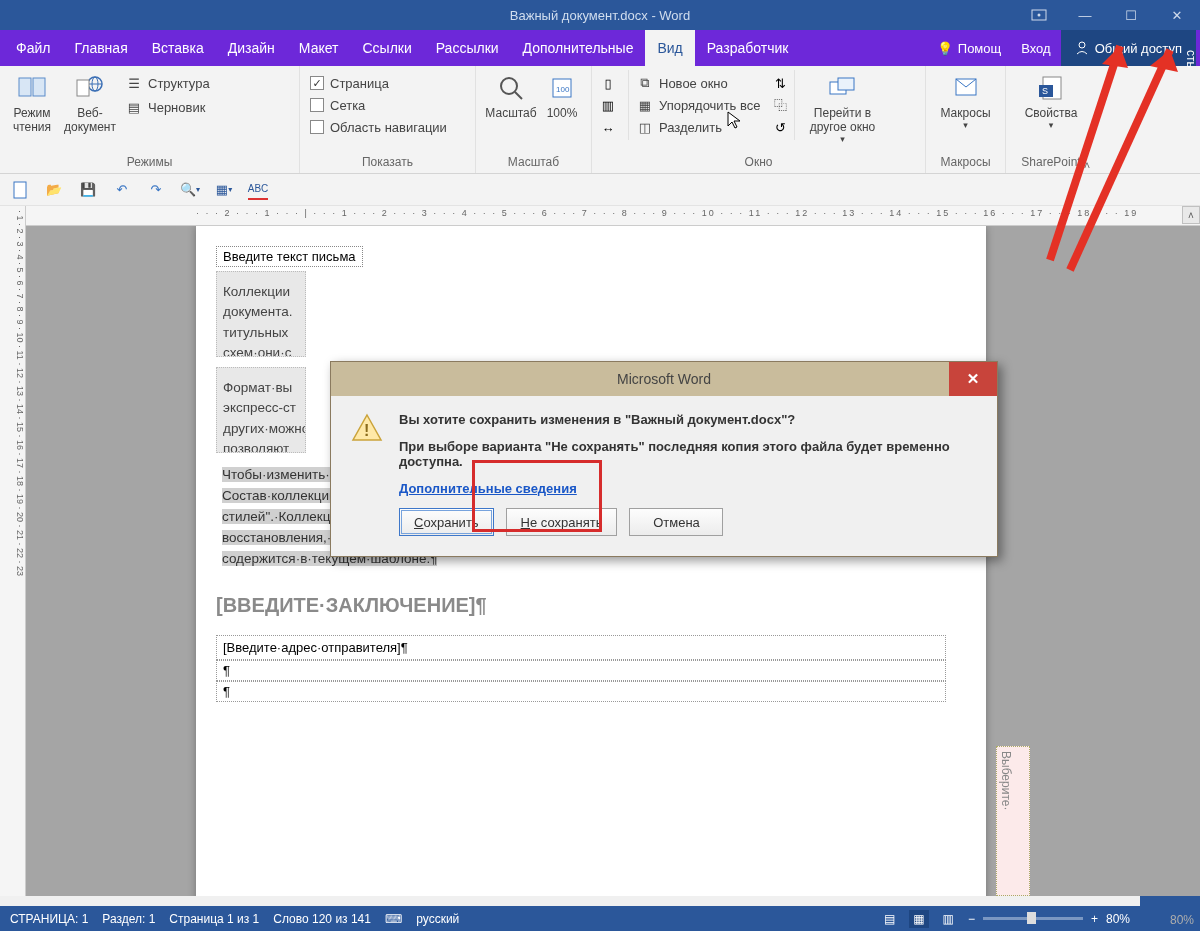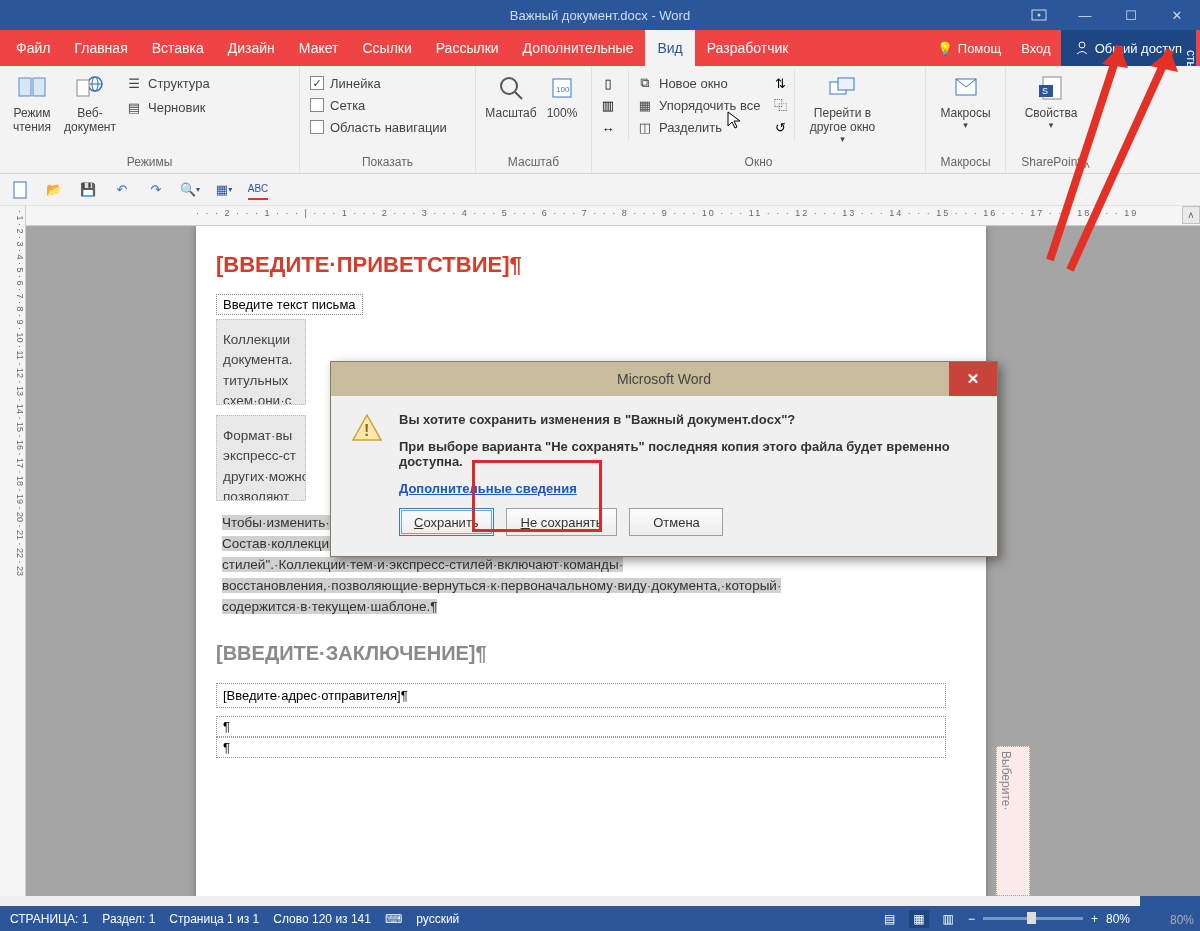--- a/index.html
+++ b/index.html
@@ -3,21 +3,21 @@
 <meta charset="utf-8">
 <style>
 * { box-sizing: border-box; margin: 0; padding: 0; font-family: "Segoe UI", Tahoma, sans-serif; }
 body { width: 1200px; height: 931px; background: #f0f0f0; position: relative; overflow: hidden; font-size: 13px; }
 
 .titlebar { background: #2b579a; height: 30px; display: flex; align-items: center; color: #fff; position: relative; }
 .titlebar .title { position: absolute; left: 0; right: 0; text-align: center; font-size: 13px; color: #d0ddee; }
 .winctrls { margin-left: auto; display: flex; }
 .winctrls div { width: 46px; height: 30px; display: flex; align-items: center; justify-content: center; color: #cfdaeb; }
 
-.menubar { background: #ef4444; height: 36px; display: flex; align-items: flex-end; padding: 0 4px; color: #fff; }
+.menubar { background: #6d28d9; height: 36px; display: flex; align-items: flex-end; padding: 0 4px; color: #fff; }
 .menutab { padding: 0 12px; height: 36px; display: flex; align-items: center; font-size: 14px; cursor: pointer; }
 .menutab.active { background: #f3f3f3; color: #2b579a; }
 .menuspacer { flex: 1; }
 .menu-right { display: flex; align-items: center; }
 .menu-right .item { padding: 0 10px; display: flex; align-items: center; gap: 4px; }
 .share { background: #1e4682; height: 36px; padding: 0 14px; display: flex; align-items: center; gap: 6px; }
 
 .ribbon { background: #f3f3f3; height: 108px; border-bottom: 1px solid #d4d4d4; display: flex; }
 .group { border-right: 1px solid #e1e1e1; padding: 4px 6px 2px 6px; display: flex; flex-direction: column; position: relative; }
 .group-body { flex: 1; display: flex; align-items: flex-start; }
@@ -166,21 +166,21 @@
       </div>
     </div>
     <div class="group-label">Режимы</div>
   </div>
 
   <div class="group" style="width:176px">
     <div class="group-body">
         <div style="display:flex;flex-direction:column;padding:2px 4px">
       <label class="chkrow">
             <span class="chk">✓</span>
-            <span>Линейка</span>
+            <span>Страница</span>
           </label>
       <label class="chkrow">
             <span class="chk"></span>
             <span>Сетка</span>
           </label>
       <label class="chkrow">
             <span class="chk"></span>
             <span>Область навигации</span>
           </label>
     </div>
@@ -304,33 +304,32 @@
   <div class="q" style="font-size:10px;border-bottom:2px solid #d33">ABC</div>
 </div>
 
 <div class="workspace">
   <div class="vruler">· 1 · 2 · 3 · 4 · 5 · 6 · 7 · 8 · 9 · 10 · 11 · 12 · 13 · 14 · 15 · 16 · 17 · 18 · 19 · 20 · 21 · 22 · 23</div>
   <div class="docwrap">
     <div class="hruler">· · · 2 · · · 1 · · · | · · · 1 · · · 2 · · · 3 · · · 4 · · · 5 · · · 6 · · · 7 · · · 8 · · · 9 · · · 10 · · · 11 · · · 12 · · · 13 · · · 14 · · · 15 · · · 16 · · · 17 · · · 18 · · · 19</div>
     <div class="scrollup">˄</div>
     <div class="docarea">
       <div class="page">
-        <h1>[ВВЕДИТЕ·ПРИВЕТСТВИЕ]¶</h1>
         <div class="field">Введите текст письма</div>
         <div class="para" style="white-space:pre-line;height:86px;width:90px;overflow:hidden"><span>Коллекции
 документа.
 титульных
 схем·они·с</span></div>
         <div class="para" style="white-space:pre-line;height:86px;width:90px;overflow:hidden"><span>Формат·вы
 экспресс-ст
 других·можно
 позволяют</span></div>
         <div class="para2"><span class="hl">Чтобы·изменить·вид·документа,·выберите·элементы·темы·на·вкладке·"Макет·страницы".· Состав·коллекции·экспресс-стилей·можно·изменить·с·помощью·команды·"Изменить· текущий·набор·экспресс-стилей".·Коллекции·тем·и·экспресс-стилей·включают·команды· восстановления,·позволяющие·вернуться·к·первоначальному·виду·документа,·который· содержится·в·текущем·шаблоне.¶</span></div>
         <div class="h2">[ВВЕДИТЕ·ЗАКЛЮЧЕНИЕ]¶</div>
-        <div style="border:1px dotted #999;padding:4px 6px;margin-bottom:8px">[Введите·адрес·отправителя]¶</div>
+        <div style="border:1px dotted #999;padding:4px 6px;">[Введите·адрес·отправителя]¶</div>
         <div style="border:1px dotted #999;padding:2px 6px;font-size:13px">¶</div>
         <div style="border:1px dotted #999;padding:2px 6px;font-size:13px">¶</div>
         <div class="sidebox">
             <div class="t">Выберите·</div>
           </div>
       </div>
     </div>
   </div>
 </div>
 

